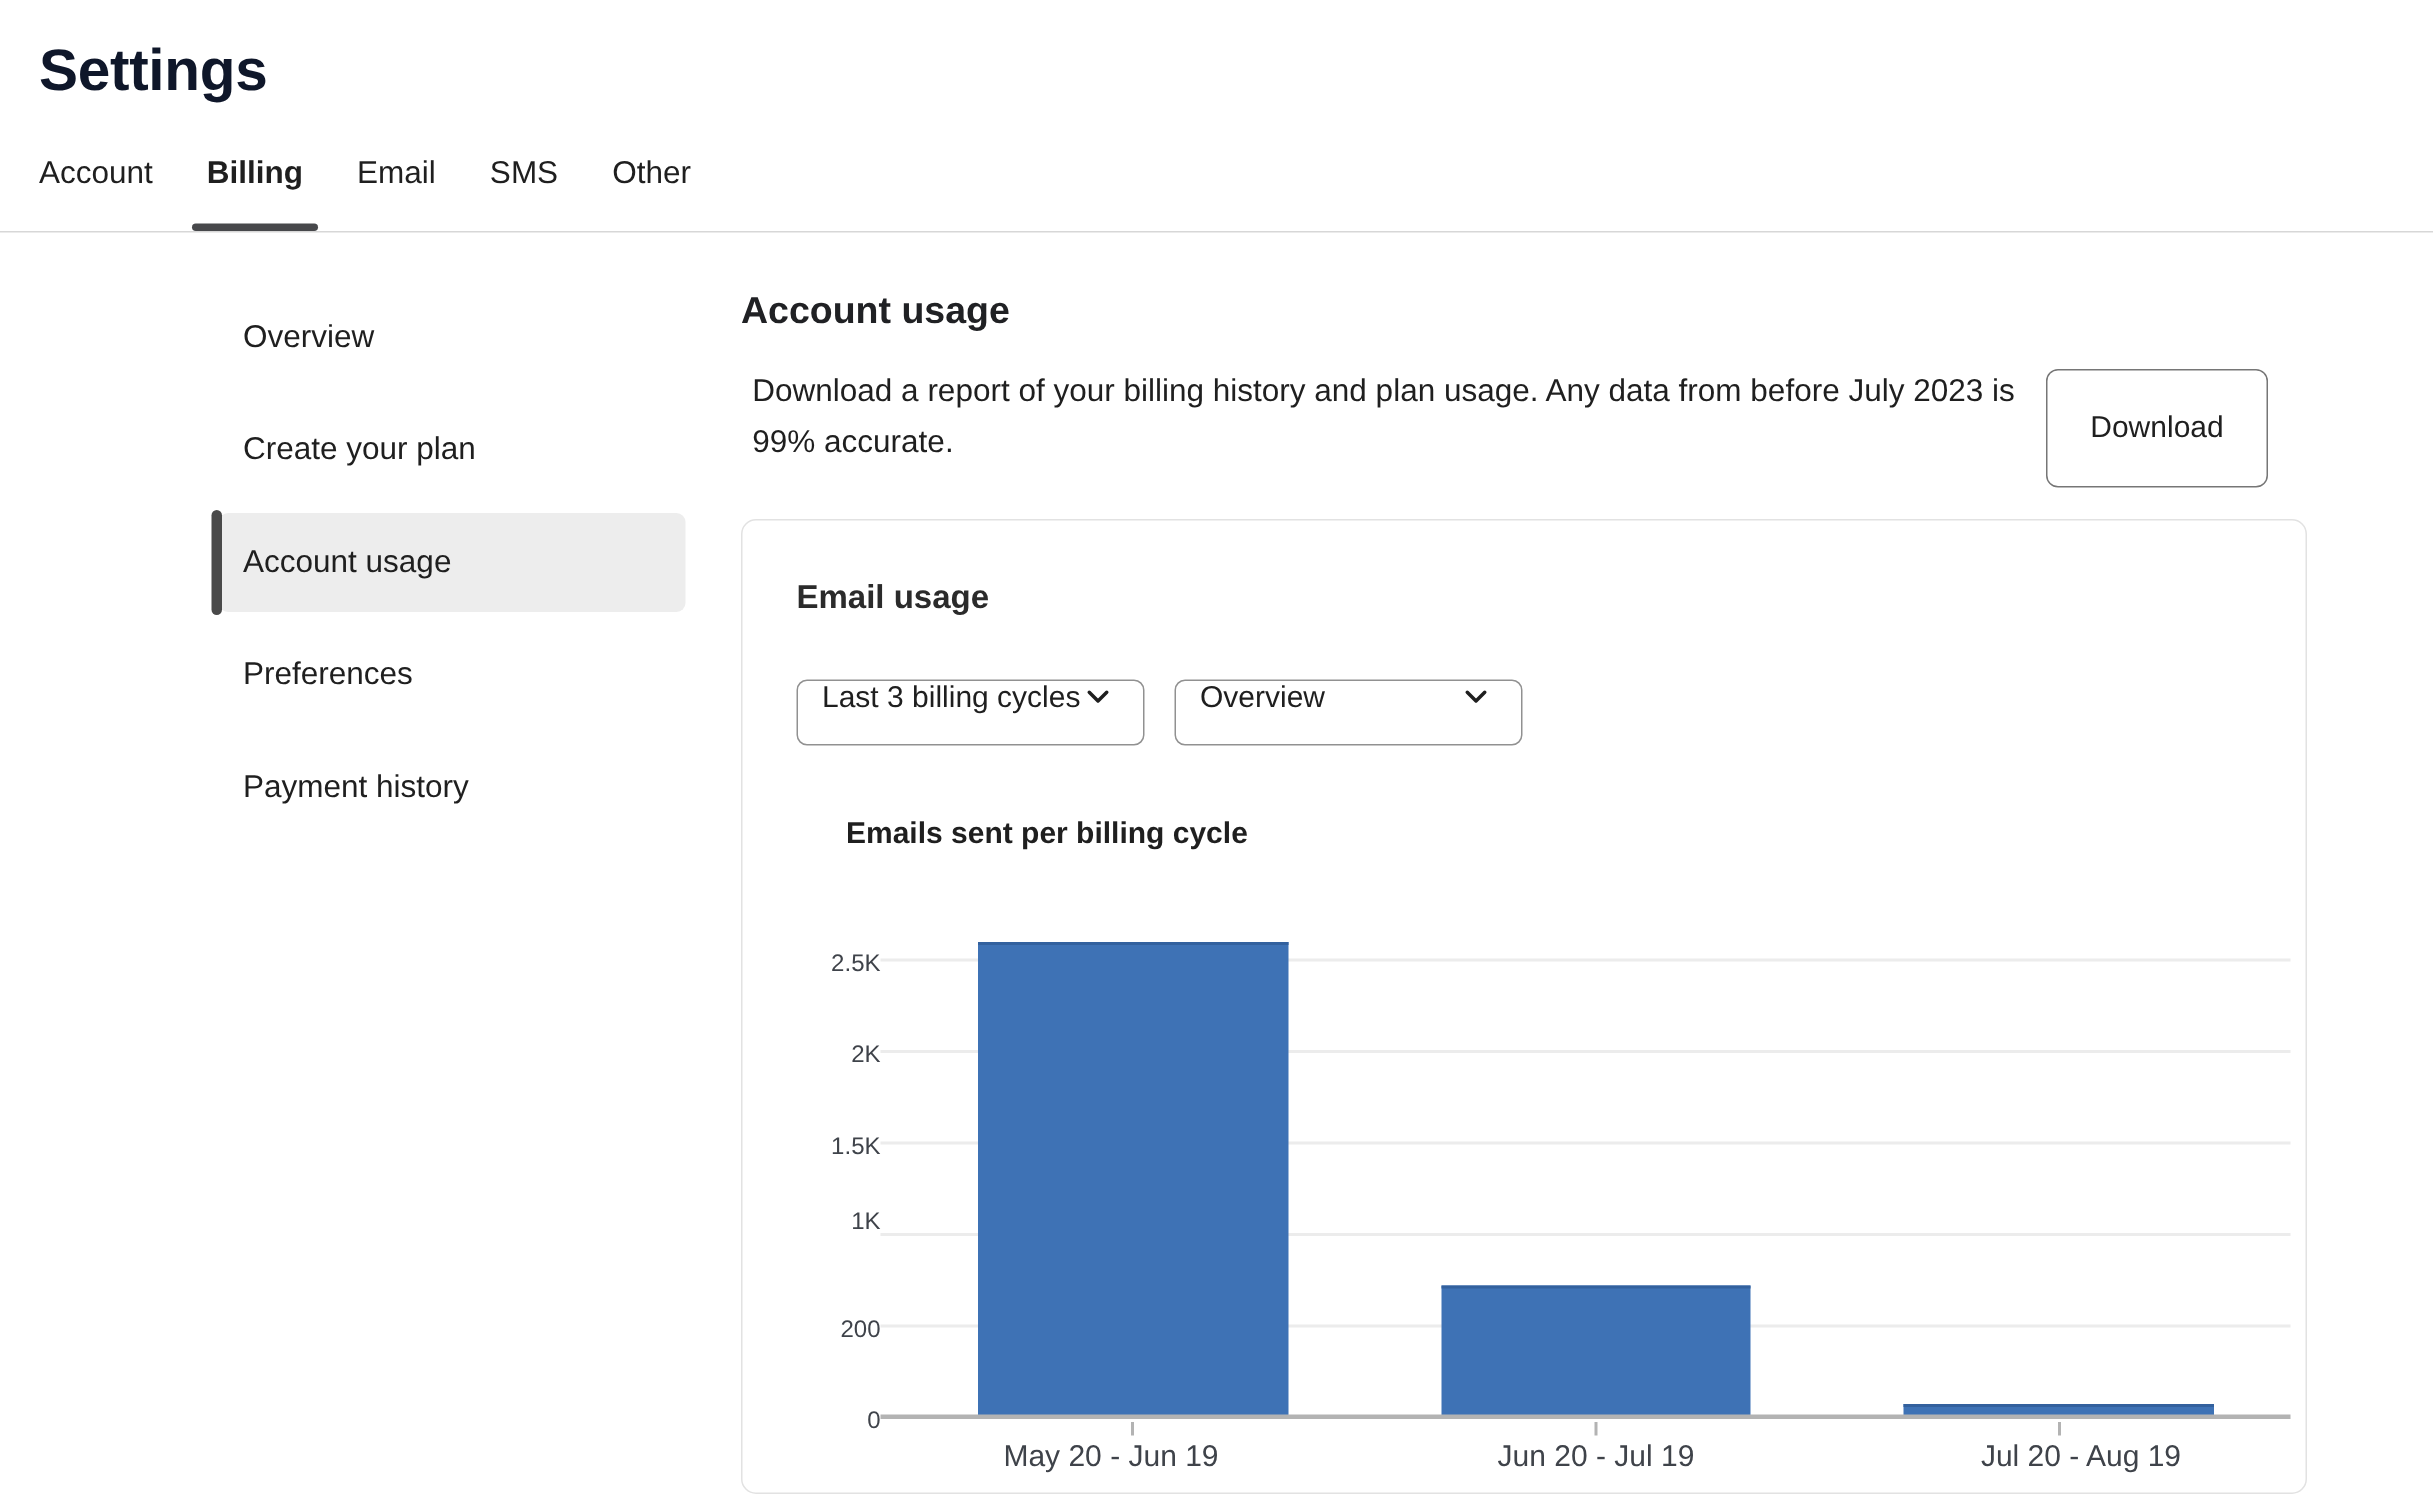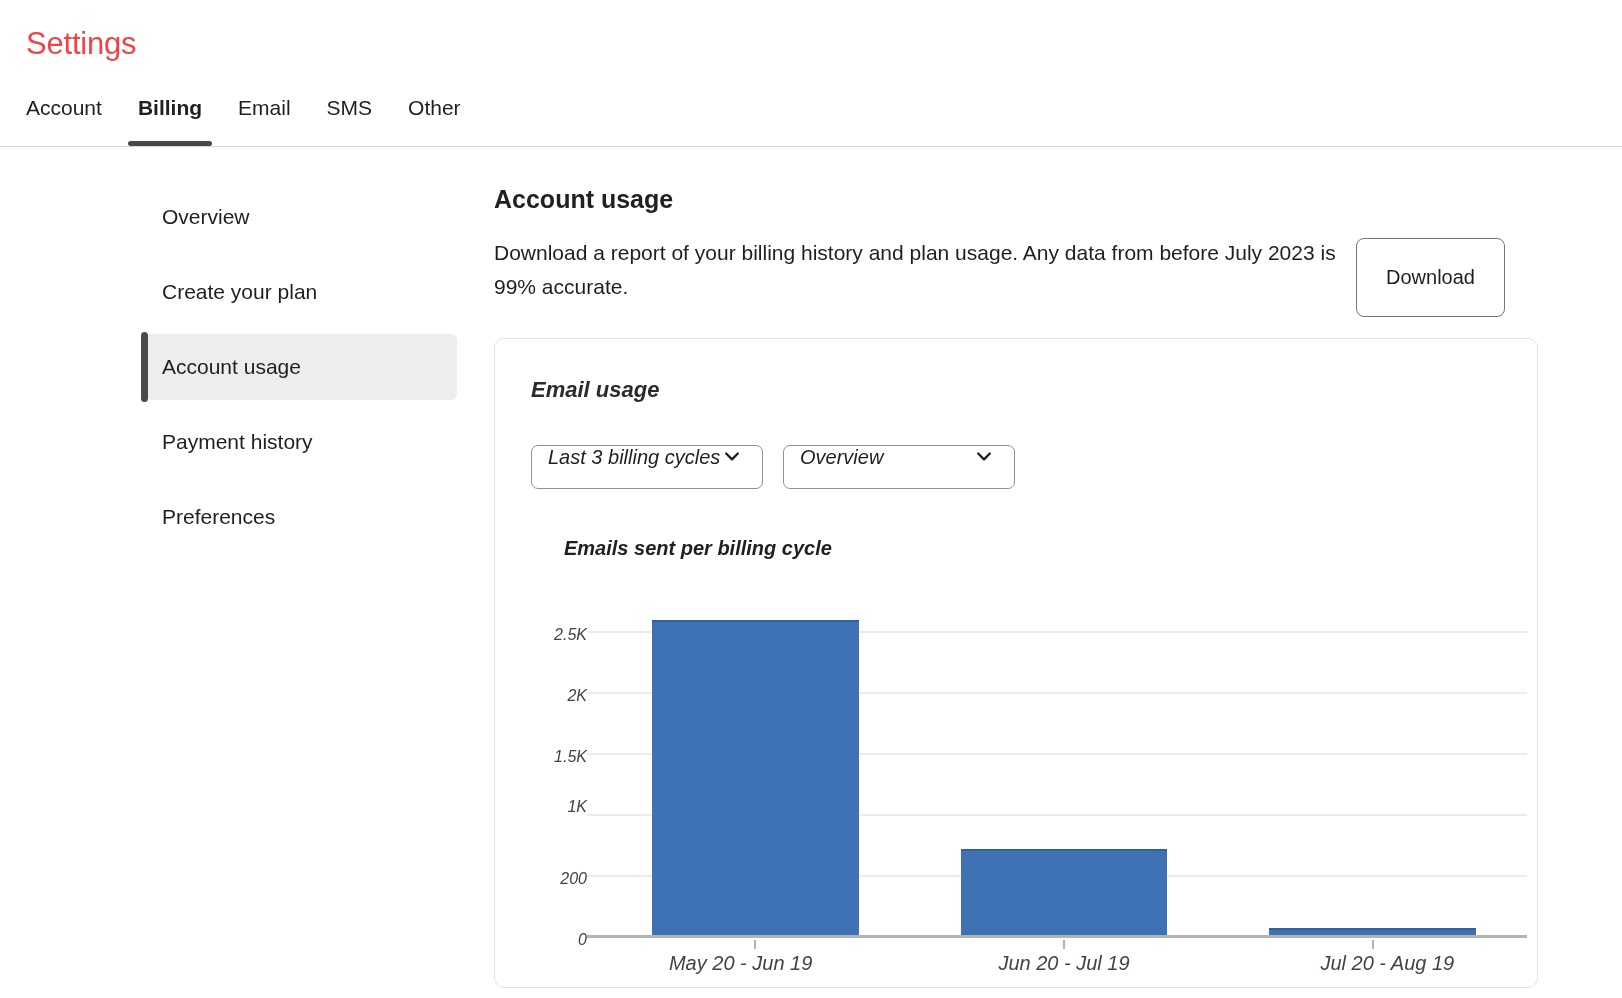--- a/index.html
+++ b/index.html
@@ -6,21 +6,21 @@
   html, body { margin: 0; padding: 0; }
   body {
     width: 1622px; height: 998px; overflow: hidden;
     background: #ffffff; color: #1f1f1f;
     font-family: "Liberation Sans", sans-serif;
   }
 
   
   .page-title {
     margin: 26px 0 0 26px;
-    font-size: 31px; font-weight: 400; color: #ef4444;
+    font-size: 39px; font-weight: 700; color: #0f172a;
     letter-spacing: -0.2px;
   }
   .tabs { display: flex; gap: 36px; margin: 33px 0 0 26px; text-align: right; }
   .tab {
     font-size: 21px; color: #1f1f1f; padding-bottom: 25px;
     position: relative; cursor: pointer; line-height: 26px;
   }
   .tab.active { font-weight: 700; }
   .tab.active::after {
     content: ""; position: absolute; left: -10px; right: -10px; bottom: 0;
@@ -37,34 +37,34 @@
     border-radius: 6px; cursor: pointer; color: #1f1f1f;
   }
   .side-item.selected { background: #ededed; }
   .side-item.selected::before {
     content: ""; position: absolute; left: -5px; top: -2px; bottom: -2px;
     width: 7px; background: #4a4a4a; border-radius: 4px;
   }
 
   .main { flex: 1; padding: 38px 84px 0 37px; min-width: 0; }
   .section-title { margin: 0; font-size: 25px; font-weight: 700; color: #202124; }
-  .desc-row { display: flex; justify-content: flex-start; align-items: flex-start; margin-top: 22px; }
+  .desc-row { display: flex; justify-content: center; align-items: flex-start; margin-top: 22px; }
   .desc { margin: 0; font-size: 21px; line-height: 34px; max-width: 862px; color: #1f1f1f; }
   .download-btn {
     margin-right: 18px; margin-top: 2px; flex-shrink: 0;
     font-family: "Liberation Sans", sans-serif;
     font-size: 20px; font-weight: 500; color: #1f1f1f;
     padding: 27px 29px; background: #fff;
     border: 1px solid #767676; border-radius: 8px; cursor: pointer;
   }
 
   
   .card {
     margin-top: 21px; border: 1px solid #e2e2e2; border-radius: 10px;
-    padding: 38px 10px 12px 36px; background: #fff; font-style: italic;
+    padding: 38px 10px 12px 36px; background: #fff;
   }
   .card-title { margin: 0; font-size: 22px; font-weight: 700; color: #2b2b2b; }
   .filters { display: flex; gap: 20px; margin-top: 42px; }
   .select {
     width: 232px; height: 44px; background: #fff;
     border: 1px solid #919191; border-radius: 7px;
     display: flex; align-items: flex-start; justify-content: space-between;
     padding: 0 20px 0 16px; font-size: 20px; cursor: pointer; color: #1f1f1f;
   }
   .select svg { flex-shrink: 0; }
@@ -102,22 +102,22 @@
     <div class="tab">Other</div>
   </nav>
   <div class="top-divider"></div>
 
   <div class="layout">
 
     <aside class="sidebar">
       <div class="side-item">Overview</div>
       <div class="side-item">Create your plan</div>
       <div class="side-item selected">Account usage</div>
+      <div class="side-item">Preferences</div>
       <div class="side-item">Payment history</div>
-      <div class="side-item">Preferences</div>
     </aside>
 
     <main class="main">
 
       <h2 class="section-title">Account usage</h2>
 
       <div class="desc-row">
         <p class="desc">Download a report of your billing history and plan usage. Any data from before July 2023 is 99% accurate.</p>
         <button class="download-btn">Download</button>
       </div>

